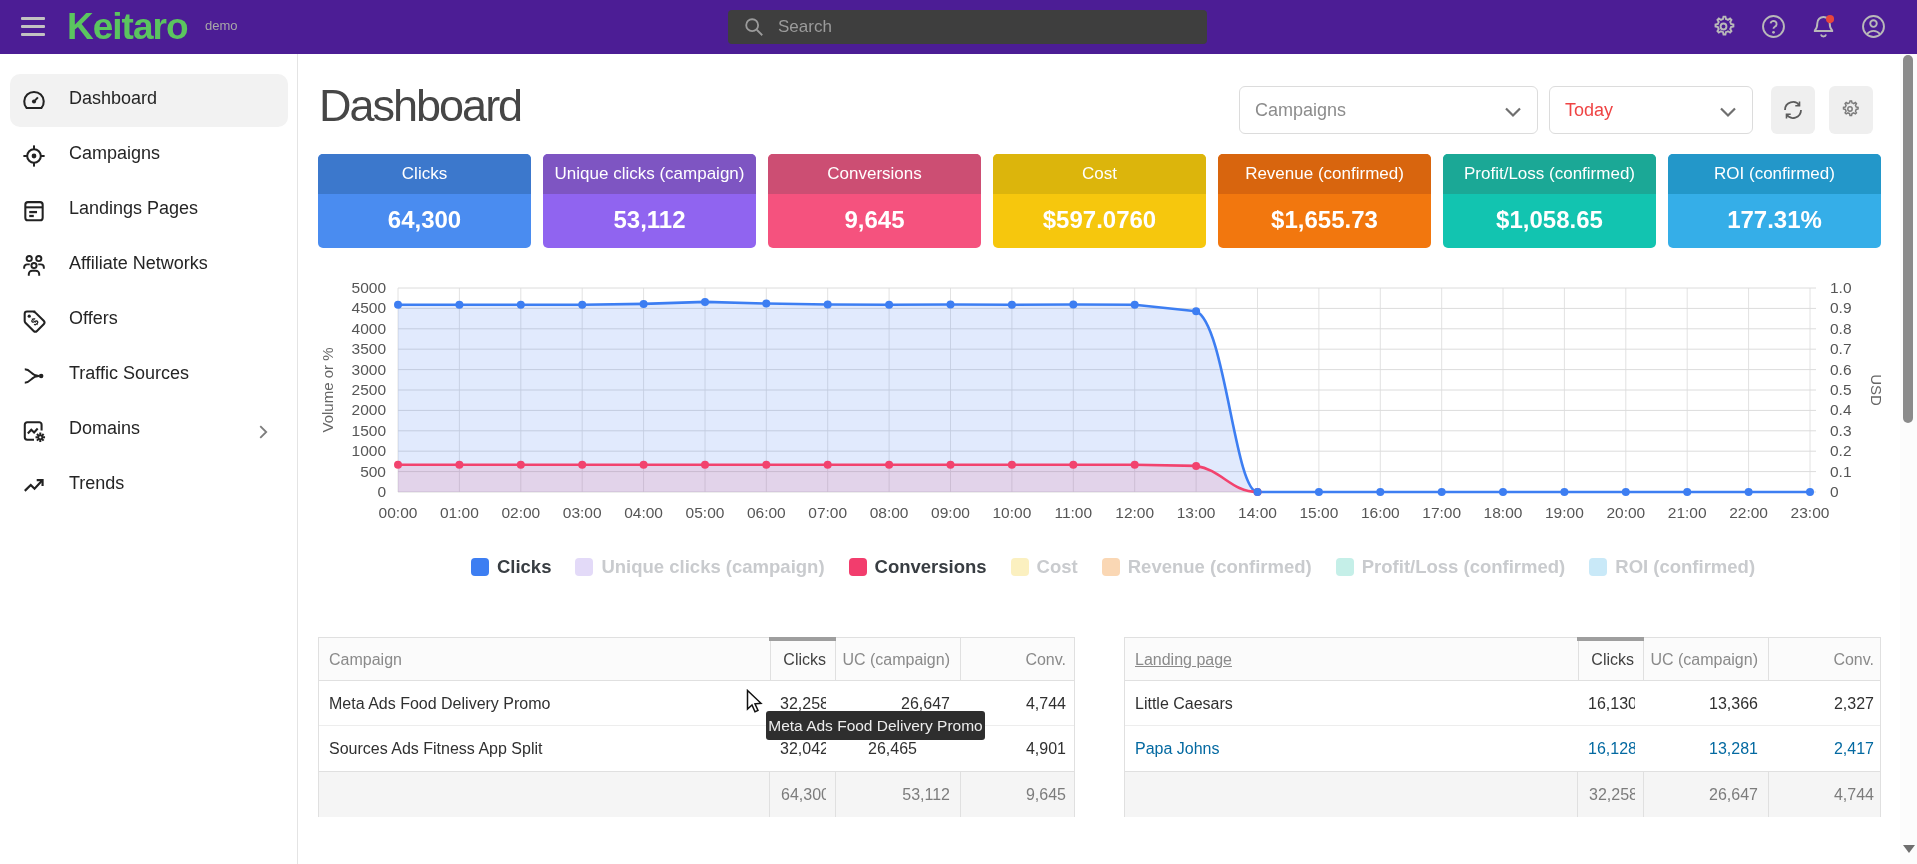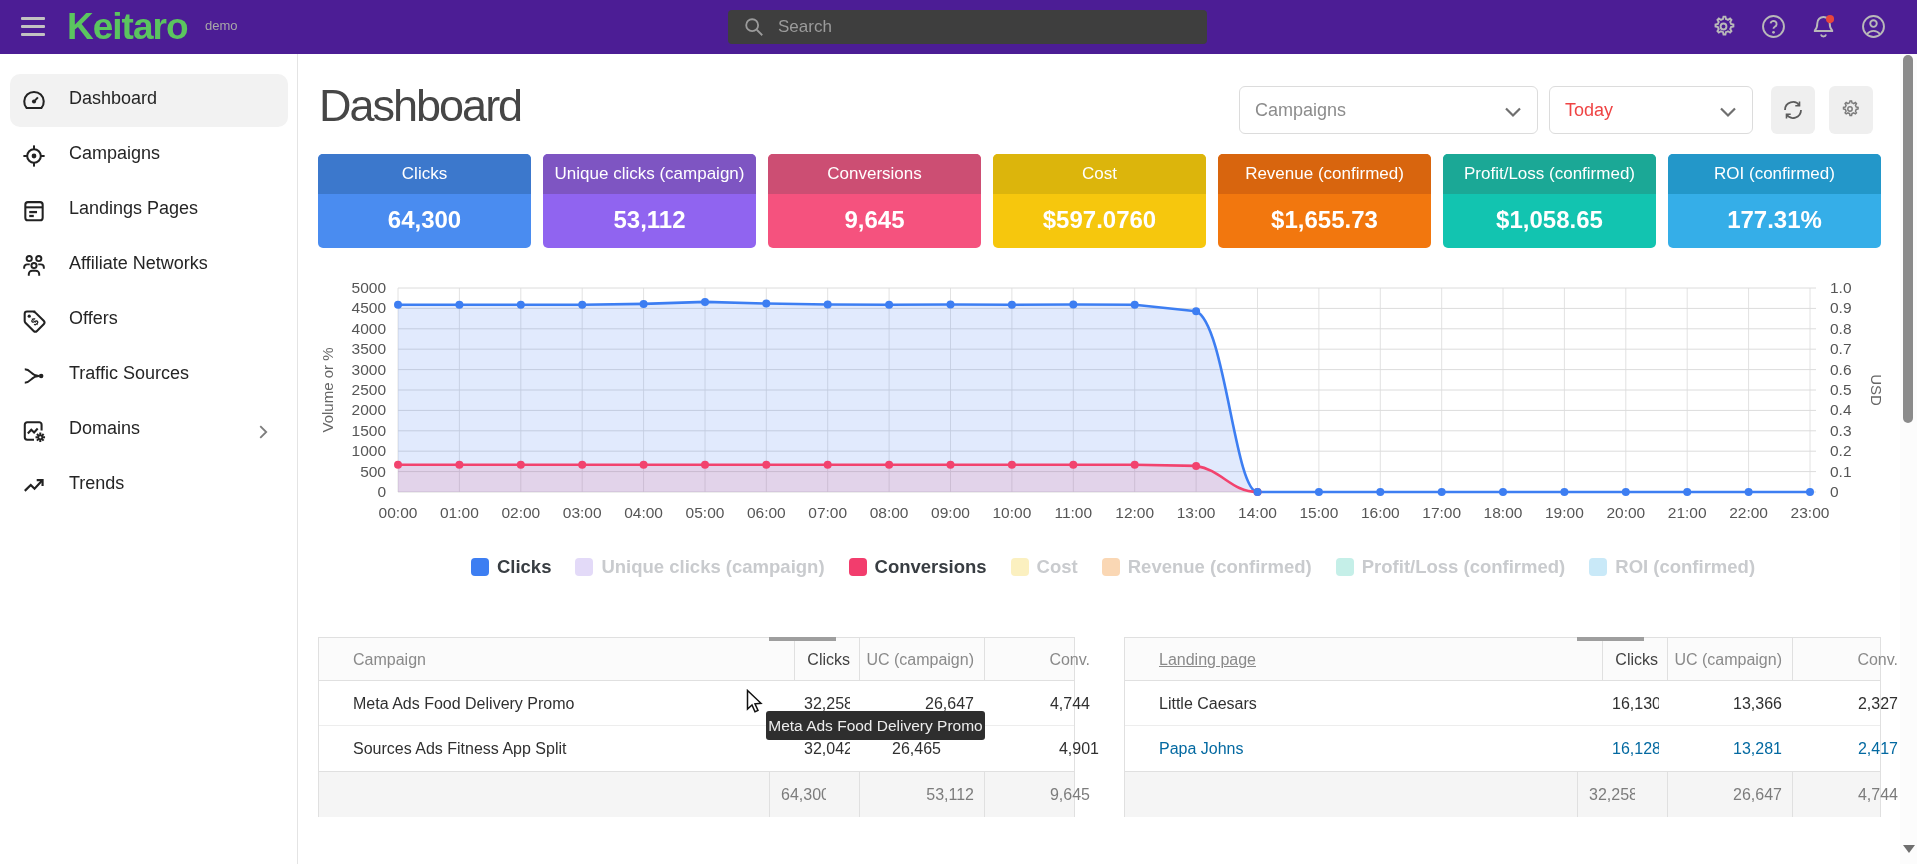--- a/index.html
+++ b/index.html
@@ -35,21 +35,21 @@
 .card .vl { height:54px; line-height:52px; text-align:center; font-size:24px; font-weight:bold; }
 
 #legend { position:absolute; left:327px; top:556px; width:1572px; display:flex; justify-content:center; align-items:center; }
 .leg { display:flex; align-items:center; margin:0 12px; }
 .leg .sq { width:18px; height:18px; border-radius:4px; margin-right:8px; }
 .leg .lt { font-size:18.5px; font-weight:bold; color:#383d42; }
 .leg.off .lt { color:#c9cbce; font-weight:bold; }
 
 .tbl { position:absolute; top:637px; width:757px; height:180px; border:1px solid #e0e0e0; font-size:16px; }
 .trow { position:relative; width:100%; }
-.cell { position:absolute; top:0; height:100%; white-space:nowrap; overflow:hidden;margin-left:24px; }
+.cell { position:absolute; top:0; height:100%; white-space:nowrap; overflow:hidden; }
 .num { text-align:right; }
 
 #sbtrack { position:absolute; left:1900px; top:54px; width:17px; height:810px; background:#fcfcfc; }
 #sbthumb { position:absolute; left:3px; top:1px; width:10px; height:368px; background:#8b8b8b; border-radius:5px; }
 #sbarrow { position:absolute; left:3px; top:791px; width:0; height:0; border-left:6px solid transparent; border-right:6px solid transparent; border-top:8px solid #6f6f6f; }
 </style>
 </head>
 <body>
 <div id="topbar">
   <div id="burger">
@@ -367,21 +367,21 @@
 <div class="trow" style="height:45px; border-bottom:1px solid #ededed; color:#303030;">
 <div class="cell" style="left:10px; width:441px; line-height:45px;">Meta Ads Food Delivery Promo</div>
 <div class="cell" style="left:461px; width:46px; line-height:45px;">32,258</div>
 <div class="cell num" style="left:516px; width:125px; line-height:45px; padding-right:10px;">26,647</div>
 <div class="cell num" style="left:641px; width:115px; line-height:45px; padding-right:9px;">4,744</div>
 </div>
 <div class="trow" style="height:45px;  color:#303030;">
 <div class="cell" style="left:10px; width:441px; line-height:45px;">Sources Ads Fitness App Split</div>
 <div class="cell" style="left:461px; width:46px; line-height:45px;">32,042</div>
 <div class="cell num" style="left:516px; width:125px; line-height:45px; padding-right:10px;text-align:center;">26,465</div>
-<div class="cell num" style="left:641px; width:115px; line-height:45px; ">4,901</div>
+<div class="cell num" style="left:641px; width:115px; line-height:45px; padding-right:9px;">4,901</div>
 </div>
 <div class="trow" style="height:46px; background:#f5f5f5; border-top:1px solid #e0e0e0; color:#7c7c7c;">
 <div class="cell" style="left:10px; width:441px;"></div>
 <div class="cell" style="left:461px; width:57px; line-height:45px; border-left:1px solid #e0e0e0; margin-left:-11px; padding-left:11px;">64,300</div>
 <div class="cell num" style="left:516px; width:125px; line-height:45px; border-left:1px solid #e0e0e0; padding-right:10px;">53,112</div>
 <div class="cell num" style="left:641px; width:115px; line-height:45px; border-left:1px solid #e0e0e0; padding-right:9px;">9,645</div>
 </div>
 </div>
 <div class="tbl" style="left:1124px;">
 <div class="trow" style="height:43px; background:#fbfbfb; border-bottom:1px solid #e0e0e0; color:#8a8a8a;">

